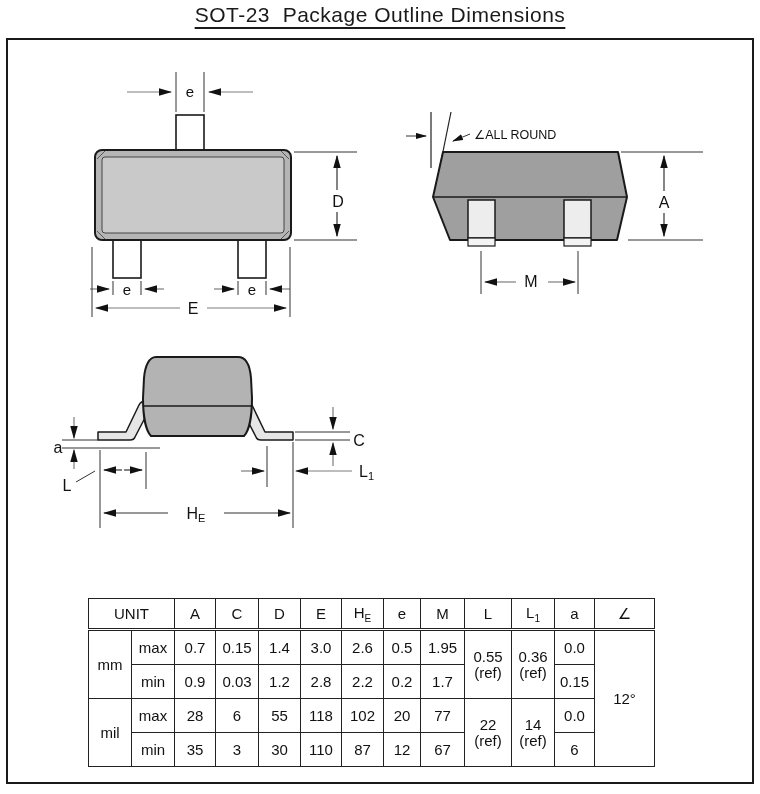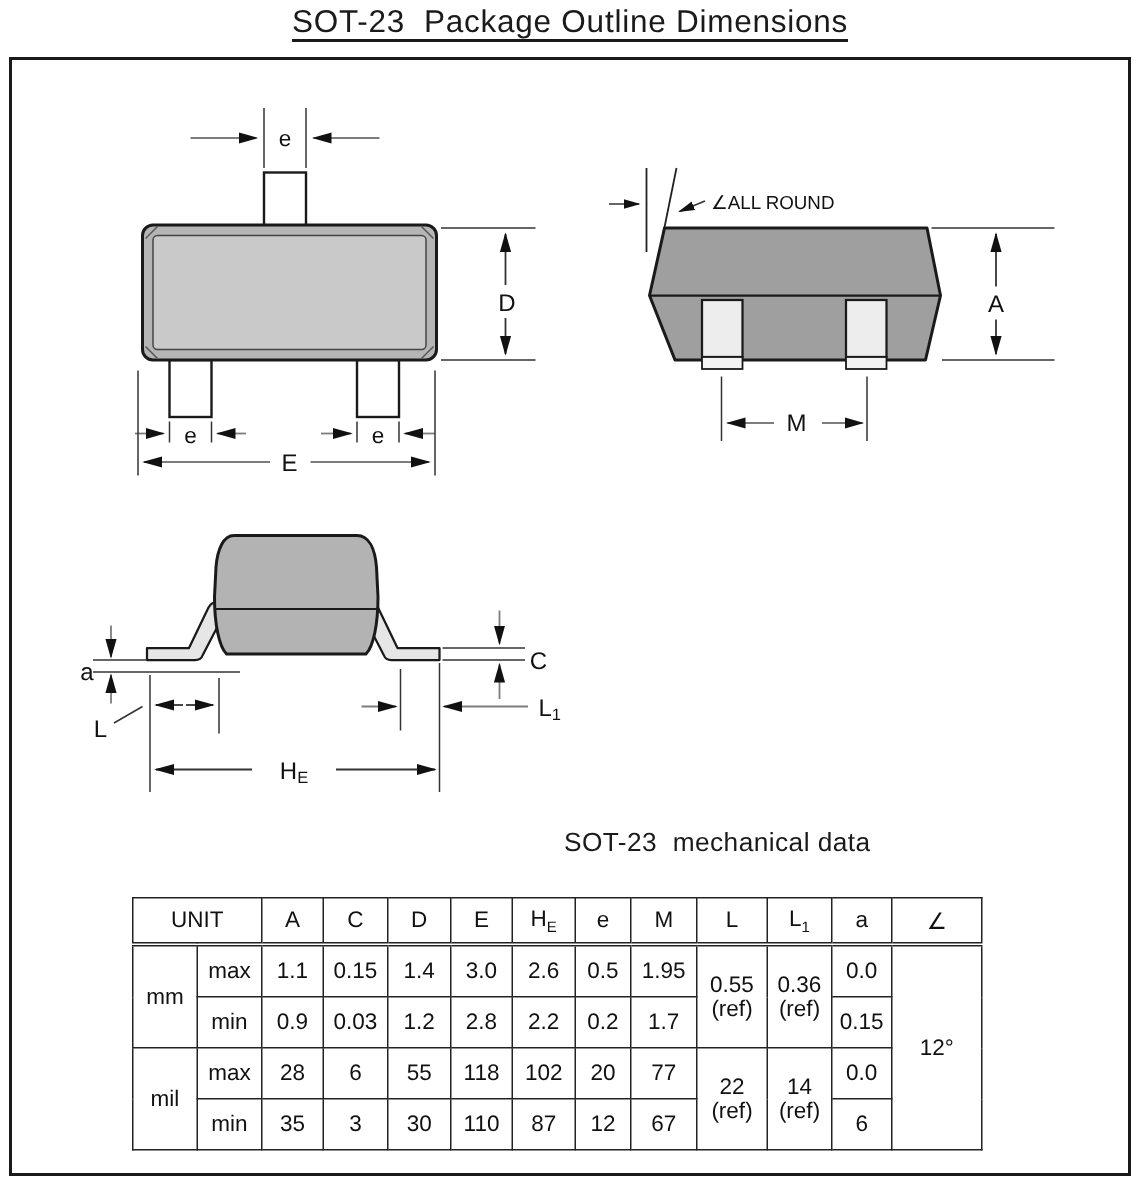--- a/index.html
+++ b/index.html
@@ -142,21 +142,20 @@
       <line x1="241" y1="471" x2="264" y2="471" stroke="#7d7d7d" stroke-width="1.2" marker-end="url(#arr)"></line>
       <line x1="352" y1="471" x2="296" y2="471" stroke="#7d7d7d" stroke-width="1.2" marker-end="url(#arr)"></line>
       <text class="dimtxt" x="359" y="477" text-anchor="start"><tspan>L</tspan><tspan class="subt" dy="3">1</tspan></text>
 
       <line x1="168" y1="513" x2="104" y2="513" stroke="#333" stroke-width="1.2" marker-end="url(#arr)"></line>
       <line x1="224" y1="513" x2="290" y2="513" stroke="#333" stroke-width="1.2" marker-end="url(#arr)"></line>
       <text class="dimtxt" x="196" y="519" text-anchor="middle"><tspan>H</tspan><tspan class="subt" dy="3">E</tspan></text>
     </g>
   </svg>
 
-  <div class="section-title">SOT-23  mechanical data</div>
 
   <div class="tblwrap">
     <table class="mech">
       <colgroup>
         <col style="width:43px">
           <col style="width:43px">
           <col style="width:41px">
           <col style="width:43px">
         <col style="width:42px">
           <col style="width:41px">
@@ -181,21 +180,21 @@
           <th>L</th>
           <th><span>L</span><sub class="smsub">1</sub></th>
           <th>a</th>
           <th>∠</th>
         </tr>
       </thead>
       <tbody>
         <tr>
           <td rowspan="2">mm</td>
           <td>max</td>
-          <td>1.1</td>
+          <td>0.7</td>
           <td>0.15</td>
           <td>1.4</td>
           <td>3.0</td>
           <td>2.6</td>
           <td>0.5</td>
           <td>1.95</td>
           <td rowspan="2" class="refcell">
               <div>0.55</div>
               <div>(ref)</div>
             </td>

